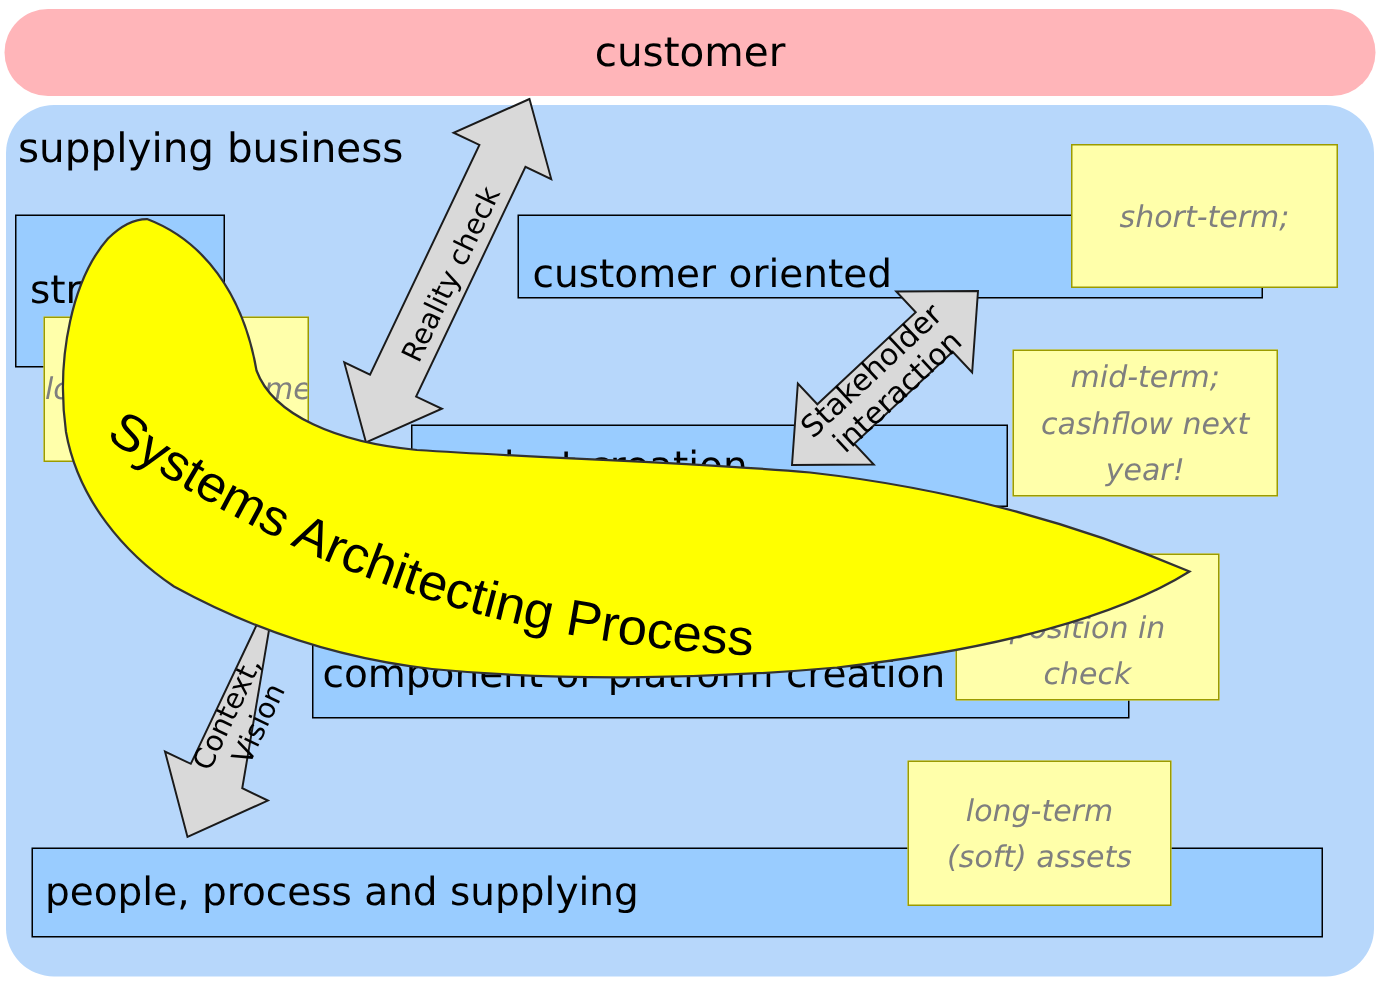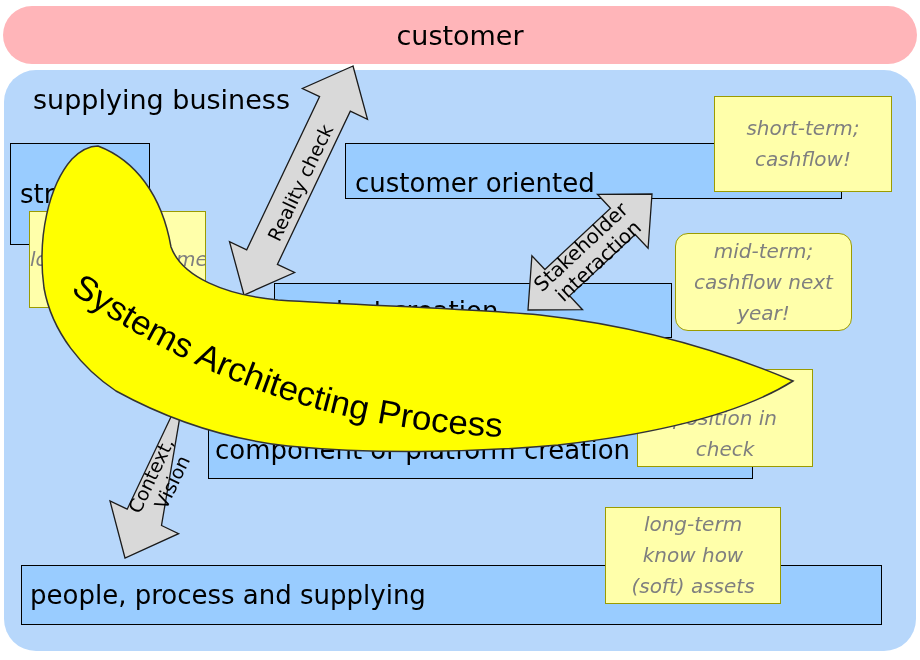--- a/index.html
+++ b/index.html
@@ -13,40 +13,40 @@
     font-family:"DejaVu Sans","Liberation Sans",sans-serif;color:var(--text_black);
   }
   .abs{position:absolute;}
   #customer-bar{
     left:3px;top:6px;width:914px;height:58px;border-radius:29px;background:var(--pink);
     display:flex;align-items:center;justify-content:center;font-size:27px;z-index:0;
   }
   #supplying-bg{
     left:4px;top:70px;width:912px;height:581px;border-radius:32px;background:var(--bg_blue);z-index:0;
   }
-  #supplying-title{left:12px;top:84px;font-size:27px;z-index:1;margin-left:21px;}
+  #supplying-title{left:12px;top:84px;font-size:27px;z-index:1;}
   .bbox{
     position:absolute;background:var(--box_blue);border:1.6px solid #000;
     display:flex;align-items:center;font-size:26px;box-sizing:border-box;z-index:1;
     white-space:nowrap;overflow:hidden;
   }
   #box-strategy{left:10px;top:143px;width:140px;height:102px;padding-left:9px;}
   #box-customer-oriented{left:345px;top:143px;width:497px;height:56px;padding-left:9px;align-items:flex-end;}
   #box-product-creation{left:274px;top:283px;width:398px;height:55px;padding-left:9px;}
   #box-component-platform{left:208px;top:421px;width:545px;height:58px;padding-left:6px;}
   #box-people{left:21px;top:565px;width:861px;height:60px;padding-left:8px;}
   .note{
     position:absolute;background:var(--note_fill);border:1.6px solid var(--note_border);
     color:var(--note_text);font-size:20px;line-height:31px;box-sizing:border-box;
     display:flex;flex-direction:column;justify-content:center;text-align:center;
     z-index:2;white-space:nowrap;overflow:hidden;font-style:italic;
   }
   #note-strategy{left:29px;top:211px;width:177px;height:97px;}
   #note-short-term{left:714px;top:96px;width:178px;height:96px;}
-  #note-mid-term{left:675px;top:233px;width:177px;height:98px;border-radius:13px;}
+  #note-mid-term{left:675px;top:233px;width:177px;height:98px;}
   #note-assets{left:637px;top:369px;width:176px;height:98px;}
   #note-knowhow{left:605px;top:507px;width:176px;height:97px;}
   #overlay{position:absolute;left:0;top:0;z-index:3;pointer-events:none;}
   .barrow{fill:var(--arrow_fill);stroke:var(--outline);stroke-width:1.3px;}
   .alabel{fill:#000;text-anchor:middle;}
   #banana-shape{fill:var(--banana_fill);stroke:#333;stroke-width:1.5px;}
   #banana-label{fill:#000;}
 </style>
 </head>
 <body>
@@ -75,35 +75,33 @@
   <div id="box-people" class="bbox">
     <span>people, process and supplying</span>
   </div>
 
   <div id="note-strategy" class="note">
     <div>long-term income</div>
     <div></div>
   </div>
   <div id="note-short-term" class="note">
     <div>short-term;</div>
-    <div>cashflow!</div>
   </div>
   <div id="note-mid-term" class="note">
     <div>mid-term;</div>
     <div>cashflow next</div>
     <div>year!</div>
   </div>
   <div id="note-assets" class="note">
     <div>long-term</div>
     <div>position in</div>
     <div>check</div>
   </div>
   <div id="note-knowhow" class="note">
     <div>long-term</div>
-    <div>know how</div>
     <div>(soft) assets</div>
   </div>
 
   <svg id="overlay" width="920" height="660" viewBox="0 0 920 660">
     <polygon id="arrow-reality" class="barrow" points="353.0,66.0 302.4,88.5 319.6,96.6 246.7,249.8 229.5,241.6 244.0,295.0 294.6,272.5 277.4,264.4 350.3,111.2 367.5,119.4"></polygon>
     <polygon id="arrow-stakeholder" class="barrow" points="652.0,194.0 597.5,194.3 610.5,208.2 544.9,269.5 531.9,255.7 528.0,310.0 582.5,309.7 569.5,295.8 635.1,234.5 648.1,248.3"></polygon>
     <polygon id="arrow-context" class="barrow" points="184.8,387.8 127.2,509.2 110.0,501.0 125.0,558.0 178.6,533.7 161.5,525.5"></polygon>
 
     <text class="alabel" font-size="19" transform="translate(301 183) rotate(-64.5)">
       <tspan x="0" y="6">Reality check</tspan>

